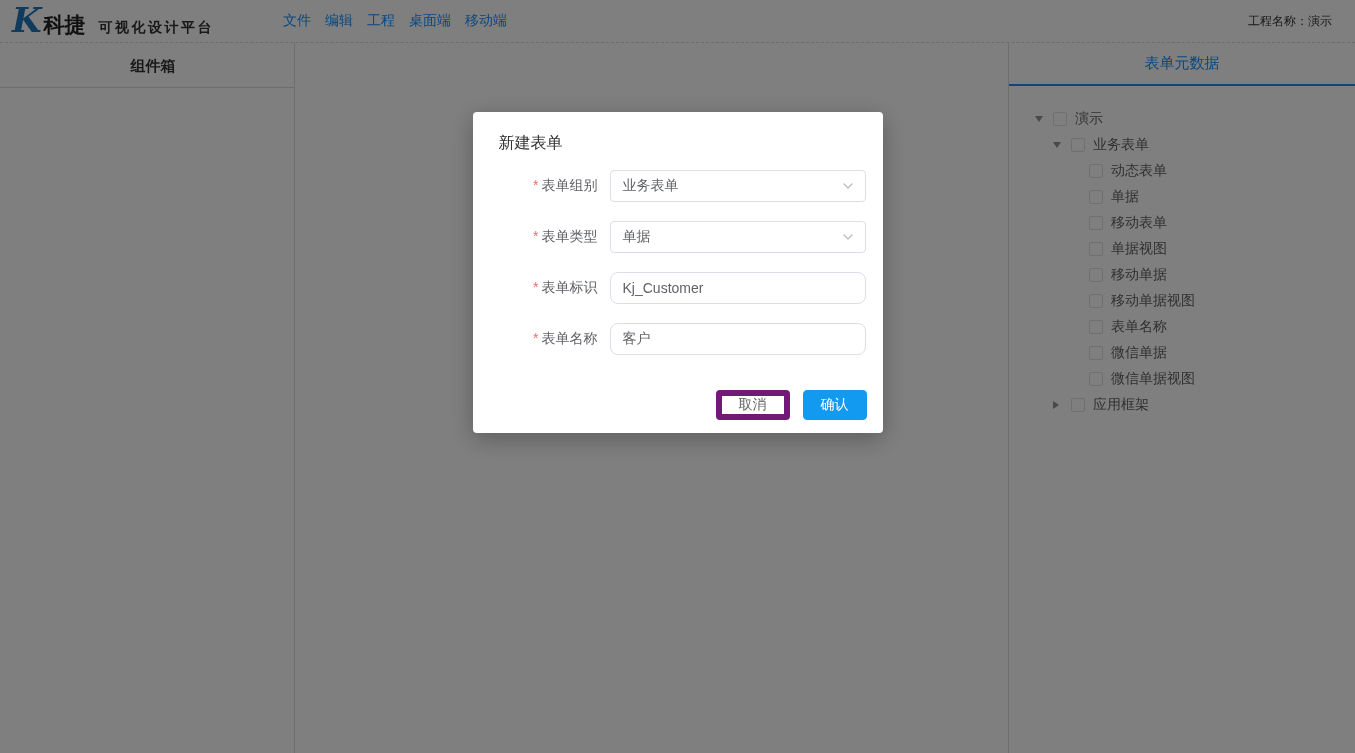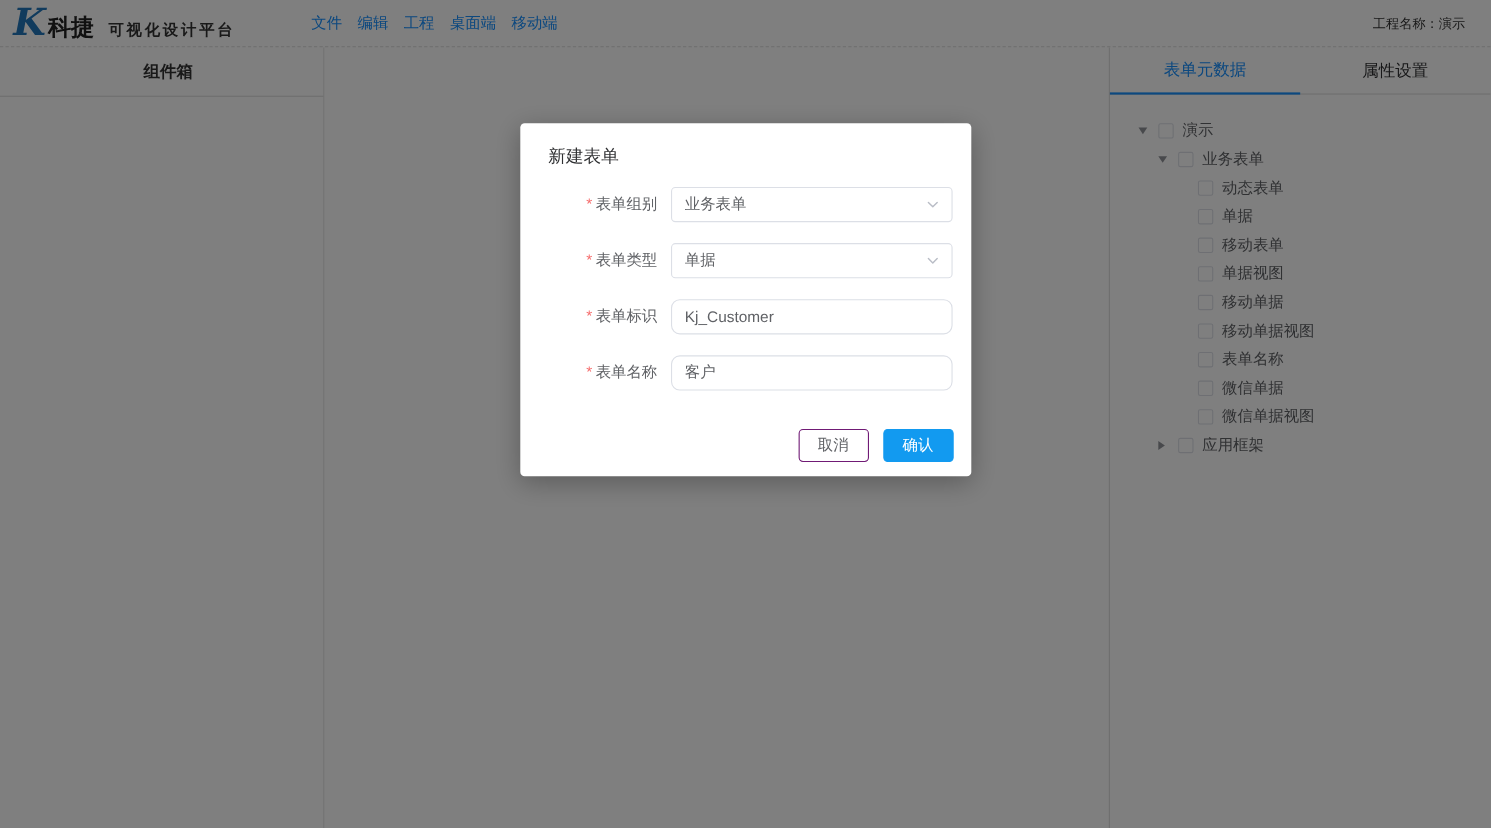--- a/index.html
+++ b/index.html
@@ -91,21 +91,21 @@
     padding:0 12px; font-size:14px; color:#606266; outline:none;
     font-family:"Liberation Sans","DejaVu Sans",sans-serif; background:#fff;
   }
 
   .modal-footer {
     margin-top:35px; display:flex; justify-content:flex-end; align-items:center;
     gap:13px; padding-right:16px;
   }
   .btn { height:30px; border-radius:4px; font-size:14px; cursor:pointer;
          font-family:"Liberation Sans","DejaVu Sans",sans-serif; }
-  .btn-cancel { background:#fff; border:1px solid #701a75; color:#606266; padding:0 17px; }
+  .btn-cancel { background:#fff; border:6px solid #701a75; color:#606266; padding:0 17px; }
   .btn-confirm { background:#129af0; border:1px solid #129af0; color:#fff; padding:0 17px; }
 </style>
 </head>
 <body>
 
 <div class="app">
   <header class="topbar">
     <div class="brand">
       <span class="logo-k">K</span>
       <span class="brand-name">科捷</span>
@@ -126,21 +126,20 @@
   <div class="workspace">
     <aside class="left-panel">
       <div class="left-header">组件箱</div>
     </aside>
 
     <main class="canvas"></main>
 
     <aside class="right-panel">
       <div class="tabs">
         <div class="tab active">表单元数据</div>
-        <div class="tab">属性设置</div>
       </div>
 
       <div class="tree">
         <div class="tree-row lvl0">
           <span class="caret-box">
               <span class="caret-down"></span>
             </span>
           <span class="cb"></span>
           <span class="tree-label">演示</span>
         </div>

